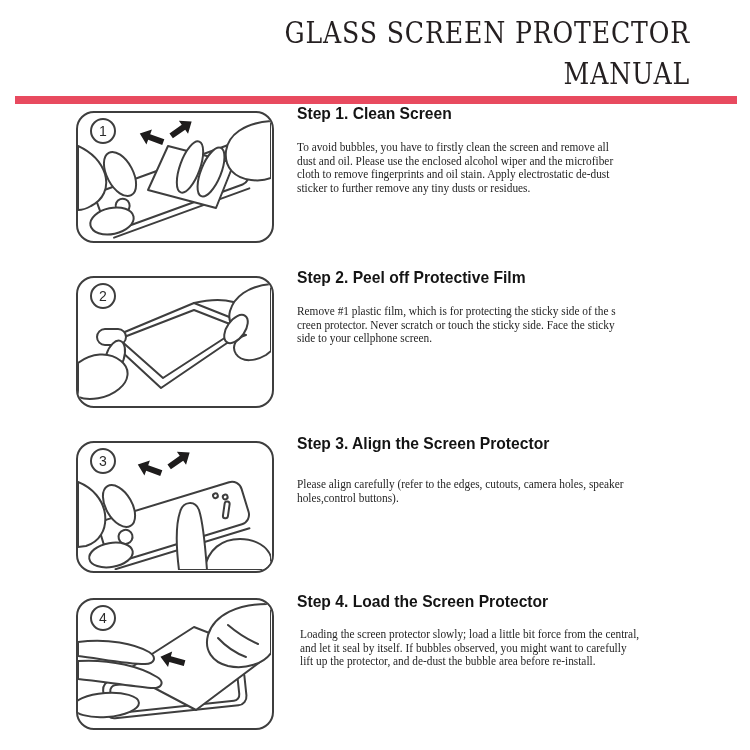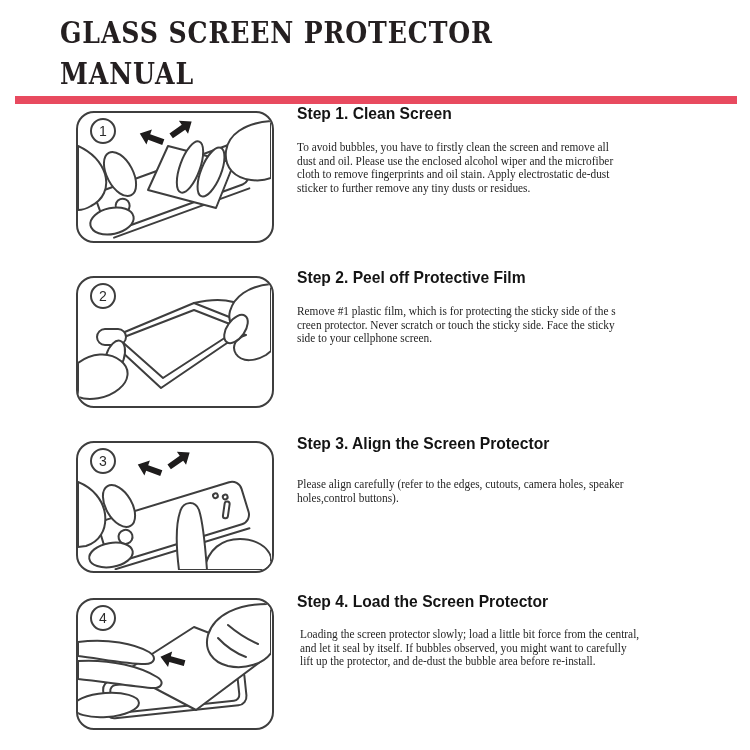--- a/index.html
+++ b/index.html
@@ -6,23 +6,23 @@
   .page {
     position: relative;
     width: 750px; height: 750px;
     background: #ffffff;
     overflow: hidden;
     font-family: "Liberation Sans", sans-serif;
   }
   
   .title {
     position: absolute; top: 12px; left: 0; width: 750px;
-    text-align: left;
+    text-align: right;
     font-family: "DejaVu Serif", serif;
-    font-weight: bold;
+    font-weight: normal;
     color: #241f20;
   }
   .title-line {
     display: block;
     font-size: 30px;
     line-height: 41px;
     letter-spacing: 1px;
     transform: scaleX(0.84);
     transform-origin: 50% 50%;
     white-space: nowrap;

